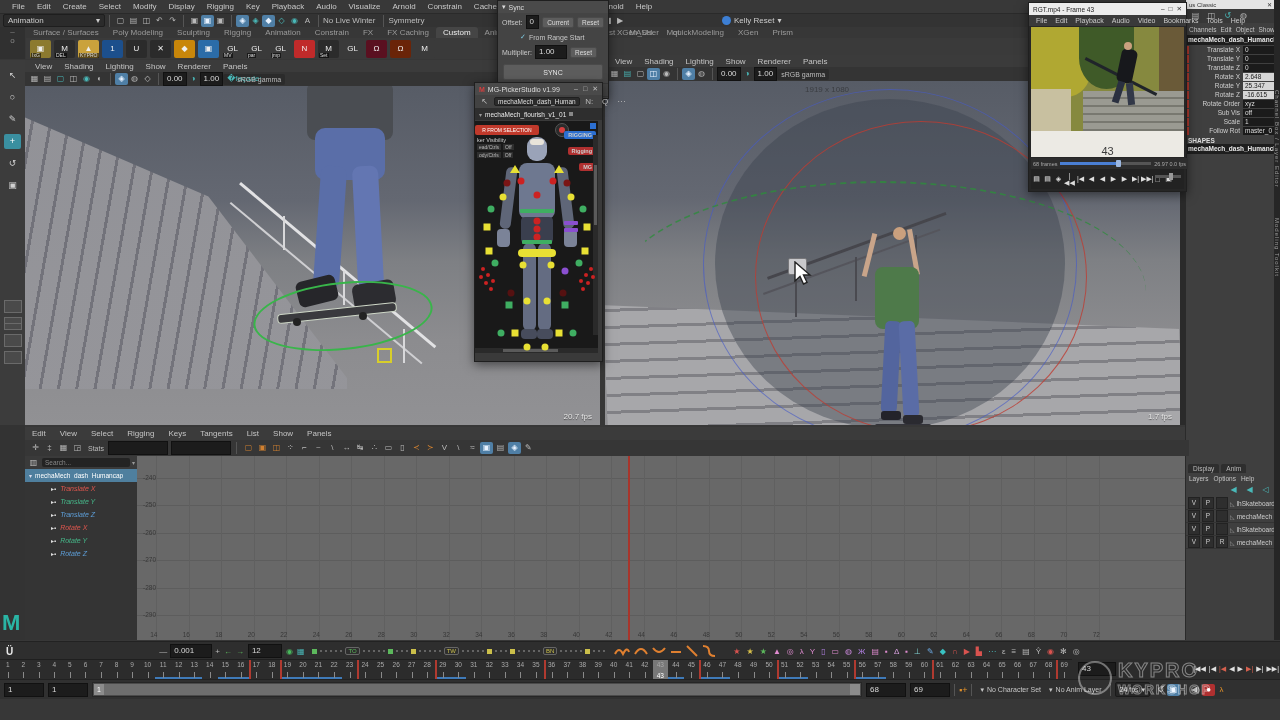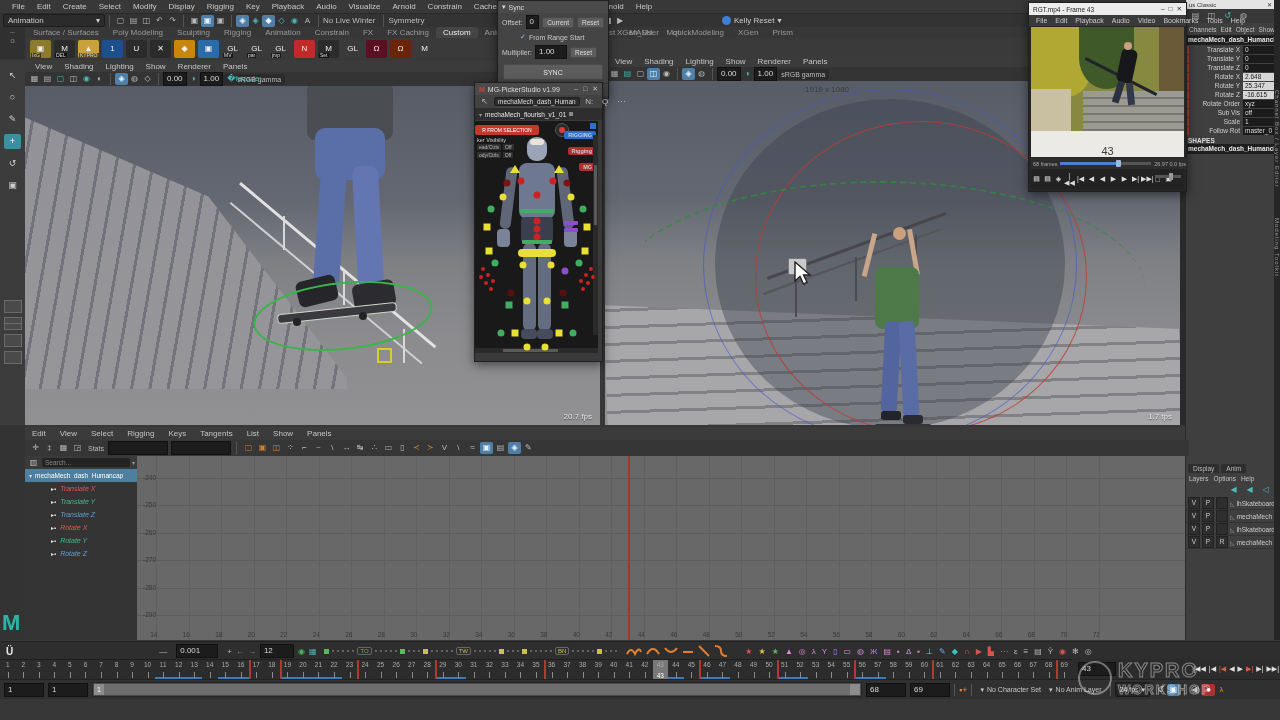--- a/index.html
+++ b/index.html
@@ -962,21 +962,21 @@
       <div class="g-vline" style="left: 929.25px;"></div>
       <span class="g-xlab" style="left: 923.25px;">70</span>
       <div class="g-vline" style="left: 961.75px;"></div>
       <span class="g-xlab" style="left: 955.75px;">72</span>
       <div class="g-playhead" style="left: 490.5px;"></div>
     </div>
 
   <div class="abs animbar">
     <span style="color:#e8e8e8;font-weight:bold;font-size:10px;margin:0 6px;">Ü</span>
     <span style="margin-left:140px;color:#bbb;">—</span>
-    <span class="field" style="width:34px;margin:0 9px;">0.001</span>
+    <span class="field" style="width:34px;margin:0 3px;">0.001</span>
     <span style="color:#bbb;">+</span>
     <span style="color:#5cb85c;margin:0 4px;">←</span>
     <span style="color:#5cb85c;">→</span>
     <span class="field" style="width:26px;margin:0 4px;">12</span>
     <span style="color:#49b85c;">◉</span>
     <span style="color:#49b8b8;margin:0 4px;">▦</span>
     <div class="bm-dotline" id="bookmark-strip">
         <span class="bm-sq" style="background: rgb(92, 184, 92);"></span>
         <span class="bm-dot"></span>
         <span class="bm-dot"></span>

